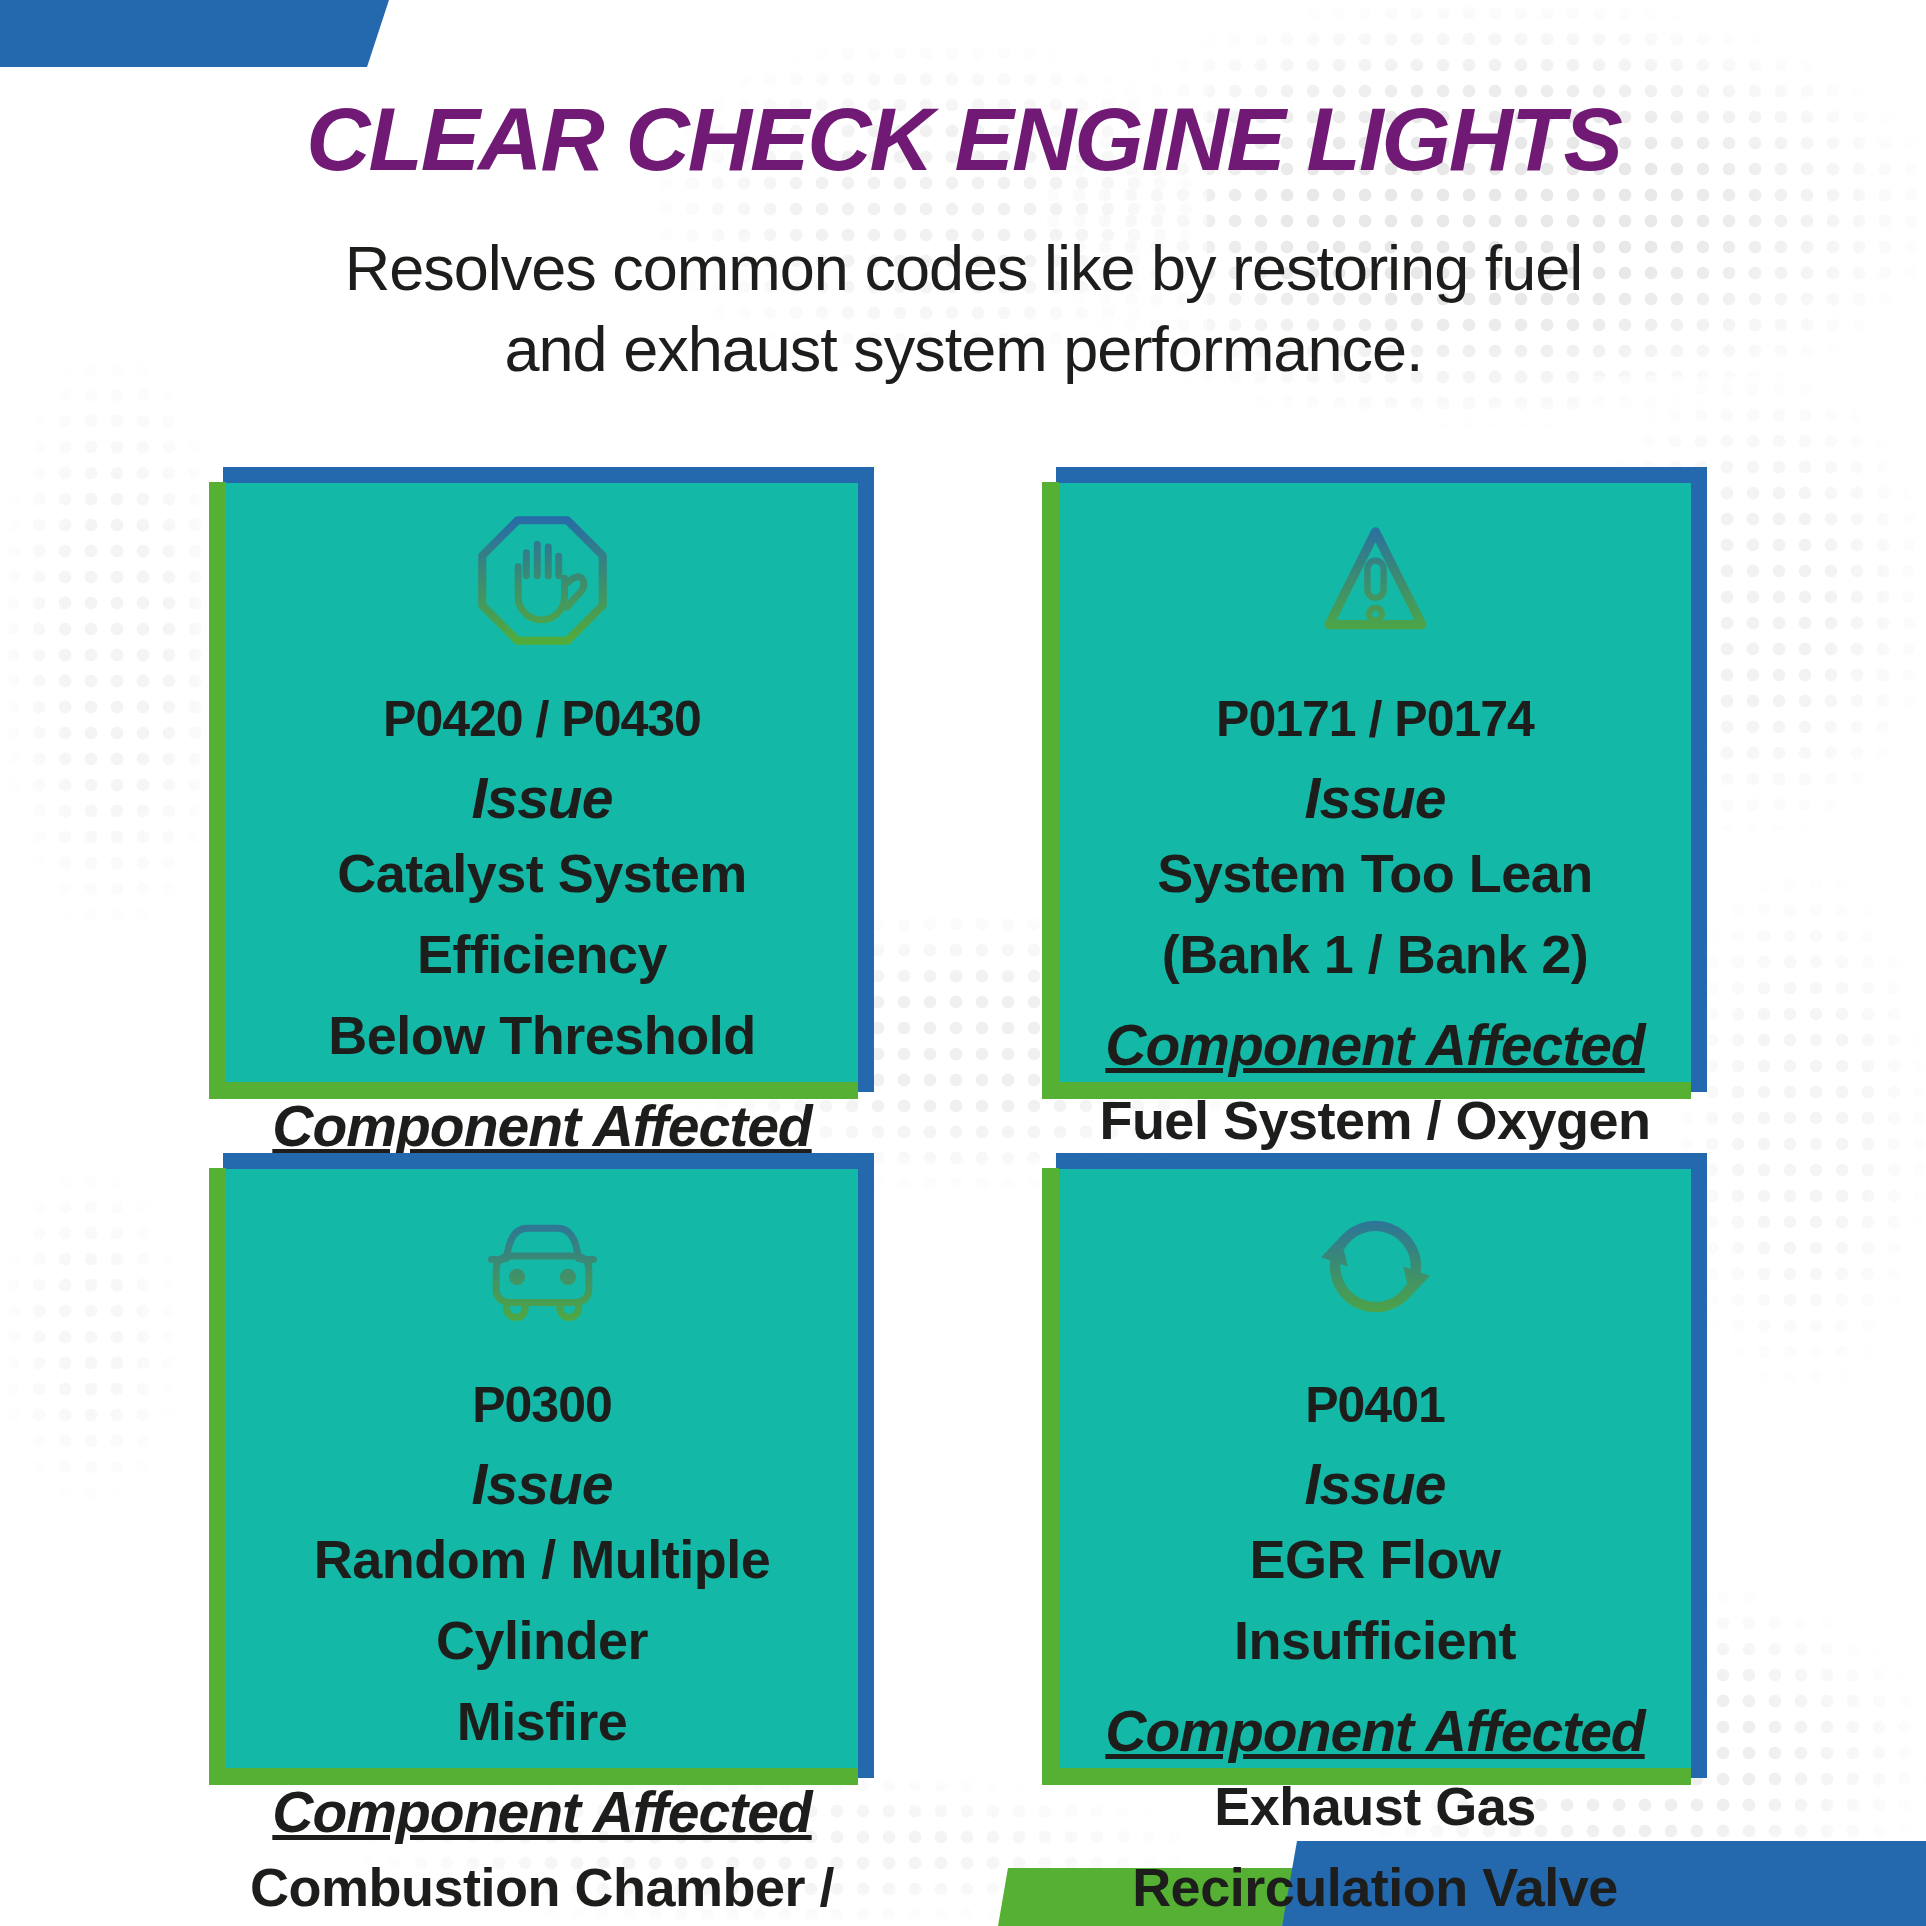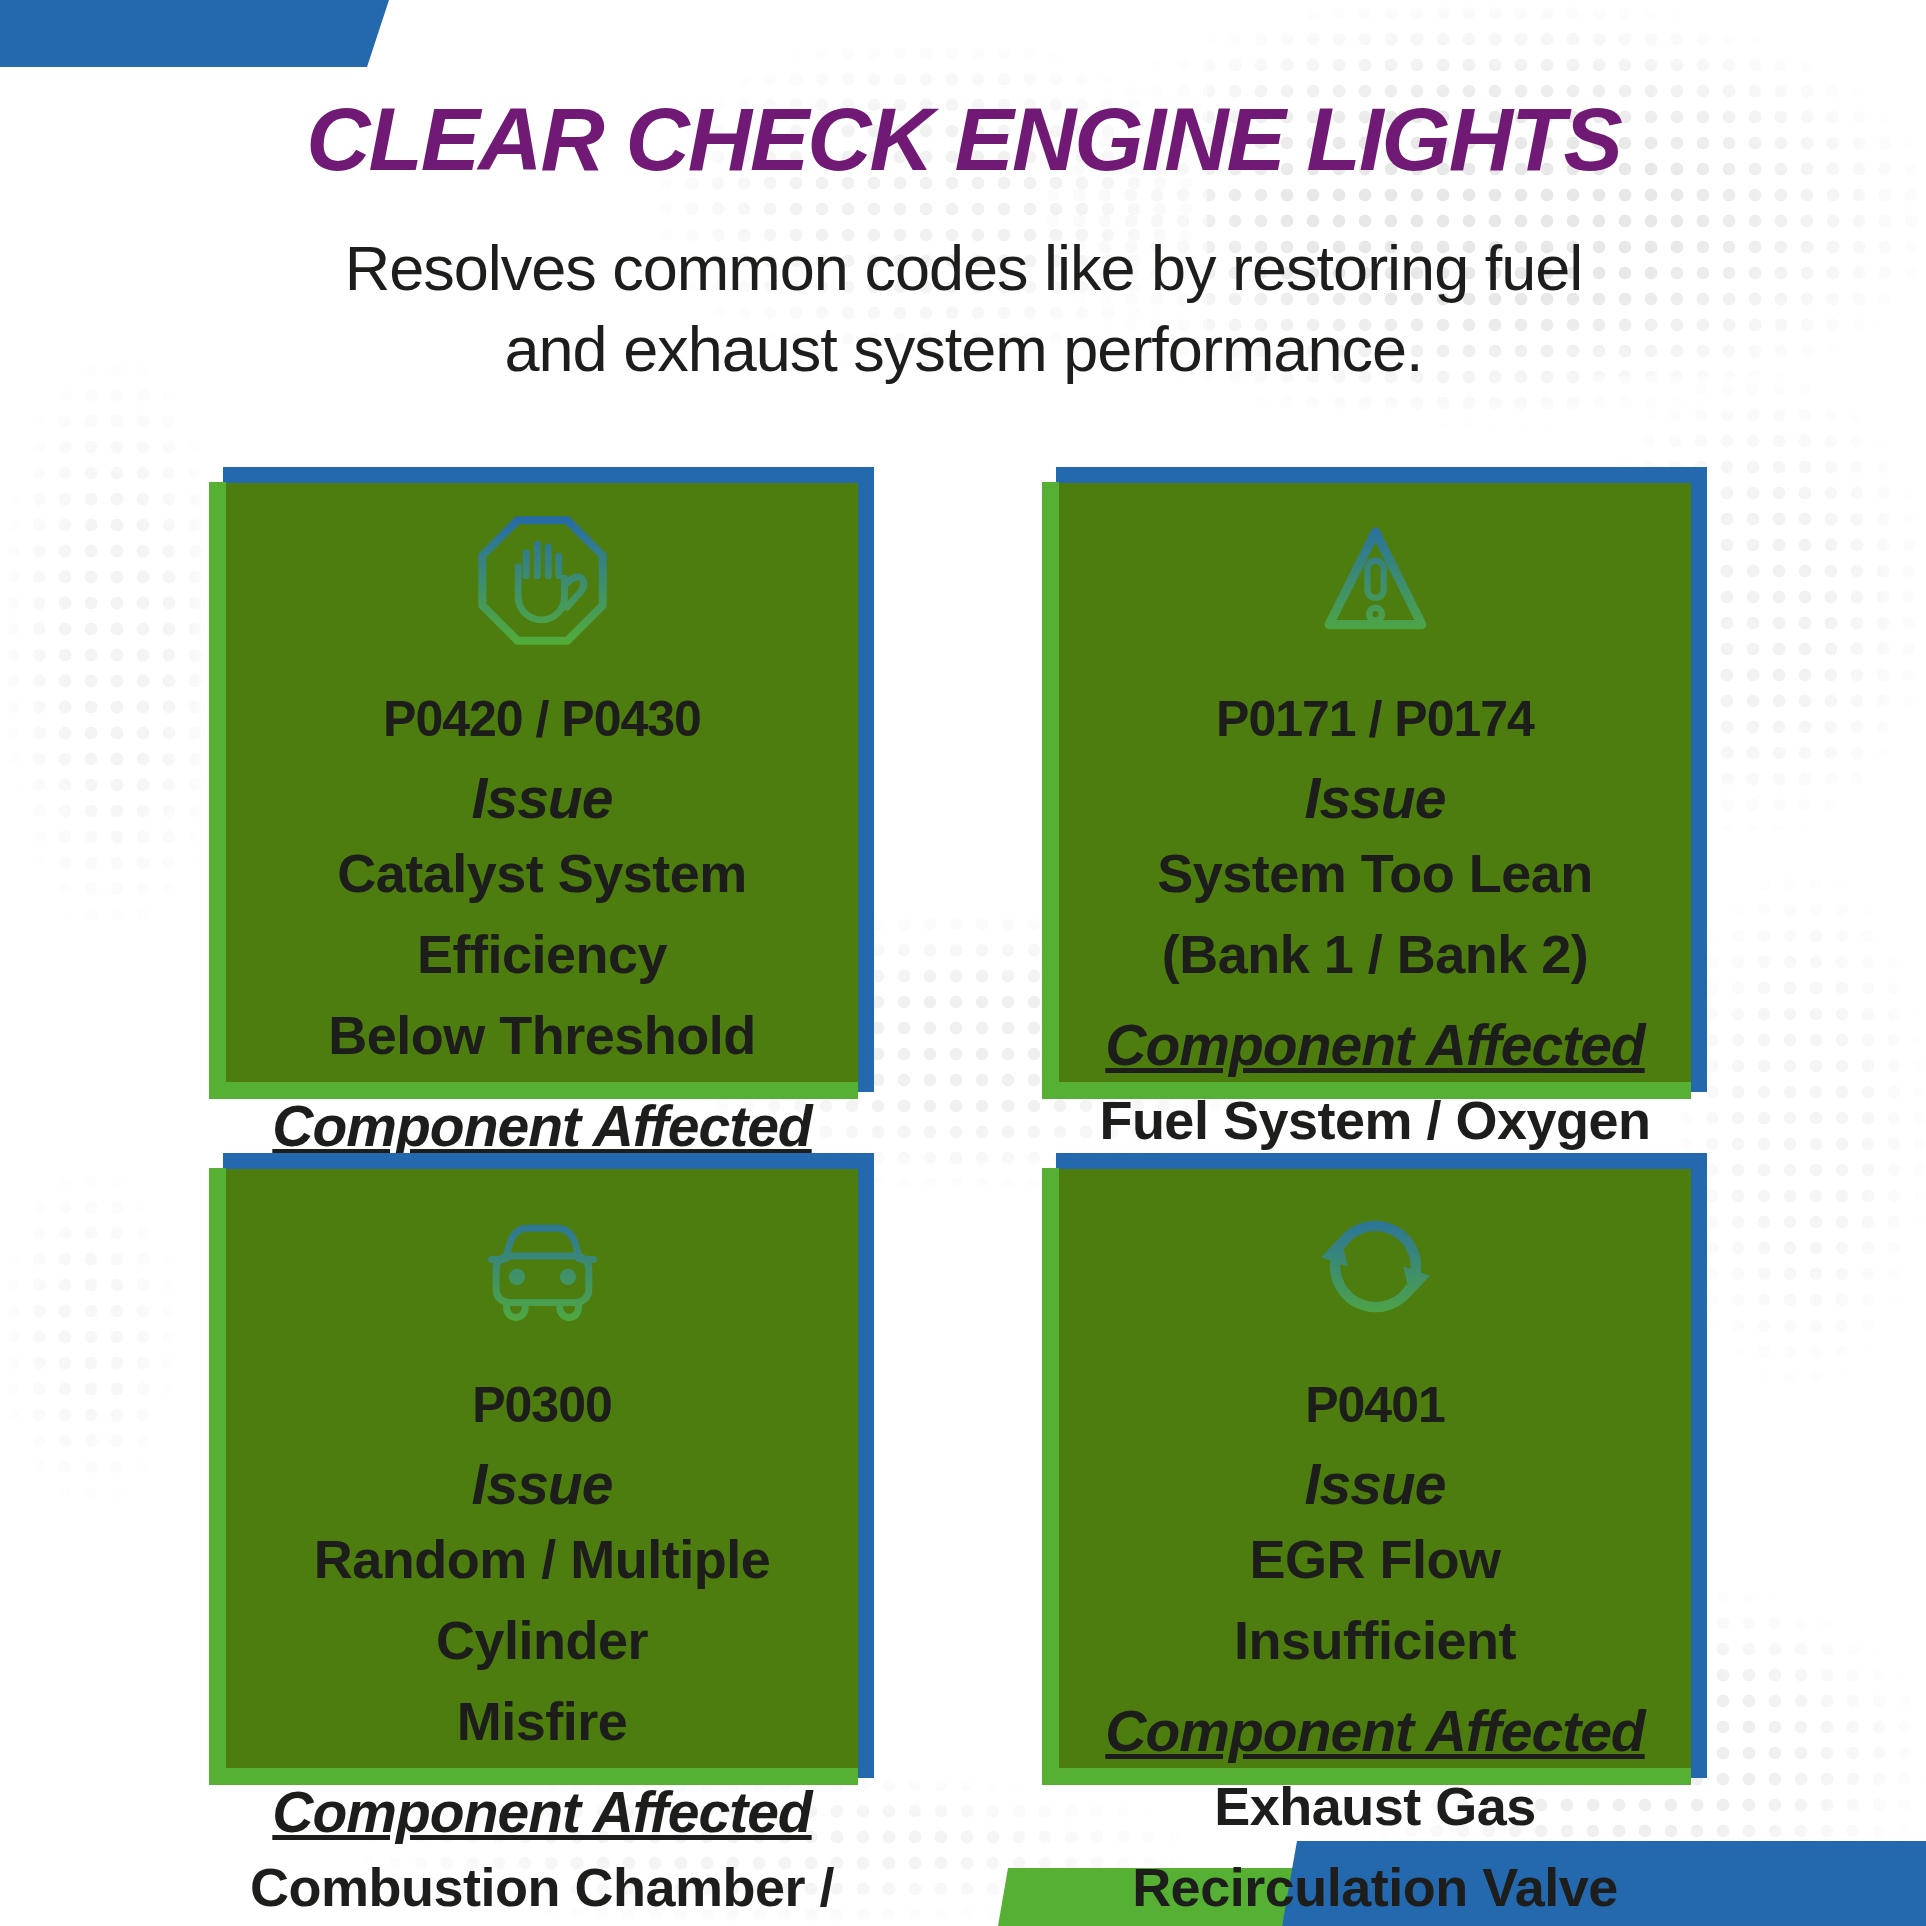--- a/index.html
+++ b/index.html
@@ -62,21 +62,21 @@
   }
 
   
   .card { position:absolute; width:665px; height:632px; }
   .bar-top    { position:absolute; left:14px; right:0; top:0; height:16px; background:#2468ae; }
   .bar-right  { position:absolute; right:0; top:0; bottom:7px; width:16px; background:#2468ae; }
   .bar-left   { position:absolute; left:0; top:15px; bottom:0; width:17px; background:#55b033; }
   .bar-bottom { position:absolute; left:0; right:16px; bottom:0; height:17px; background:#55b033; }
   .card-content {
     position:absolute; left:17px; top:16px; right:16px; bottom:17px;
-    background:#4d7c0f;
+    background:#14b8a6;
     display:flex; flex-direction:column; align-items:center;
     text-align:center;
     padding-top:28px;
     box-sizing:border-box;
   }
   .card-icon { width:139px; height:139px; flex:0 0 auto; }
   .code-title {
     margin-top:44px;
     font-size:50px; font-weight:bold; line-height:1;
     letter-spacing:-1px;

